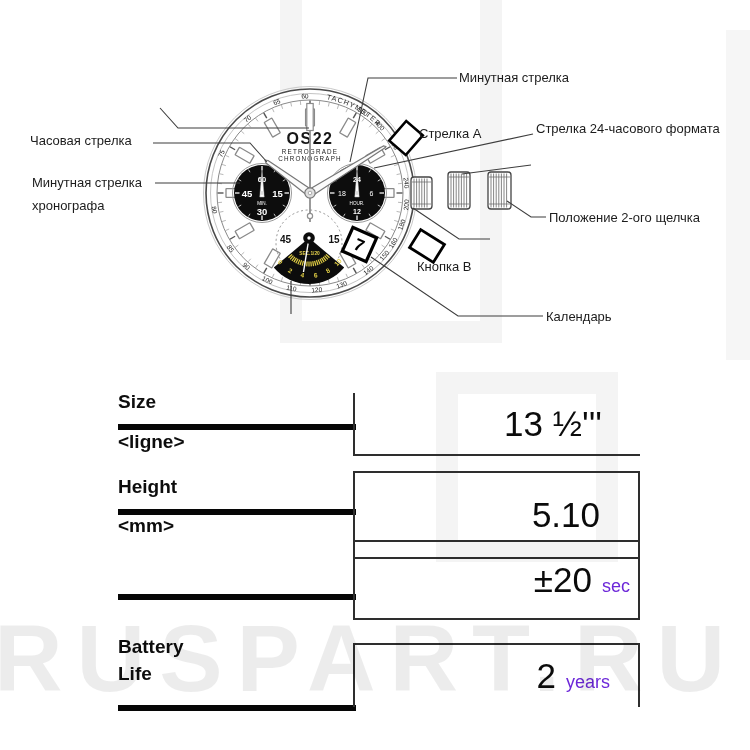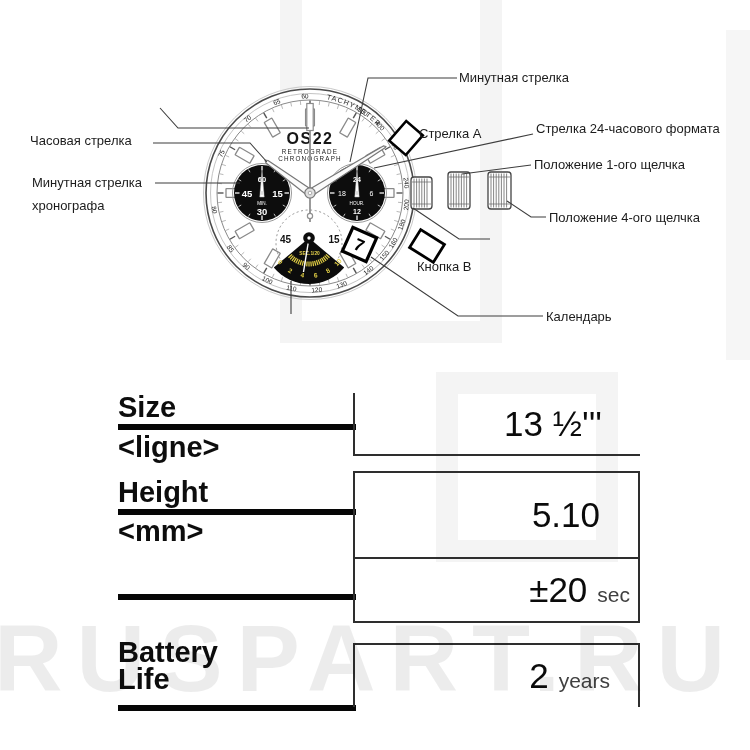--- a/index.html
+++ b/index.html
@@ -9,31 +9,31 @@
   .wm-sq{position:absolute;box-sizing:border-box;border:22px solid rgba(0,0,0,0.045);z-index:2;}
   .wm-sq1{left:280px;top:-85px;width:222px;height:428px;}
   .wm-sq2{left:436px;top:372px;width:182px;height:190px;}
   .wm-band{position:absolute;left:726px;top:30px;width:24px;height:330px;background:rgba(0,0,0,0.035);z-index:2;}
   .wm-text{position:absolute;left:-6px;top:604px;font-size:95px;font-weight:bold;letter-spacing:14px;
            color:rgba(0,0,0,0.075);z-index:40;white-space:nowrap;pointer-events:none;}
   
   .dlabel{position:absolute;font-size:13px;color:#1c1c1c;white-space:nowrap;z-index:30;line-height:1.15;}
   svg.watch{position:absolute;left:0;top:0;z-index:20;font-family:"Liberation Sans",sans-serif;}
   
-  .spec-label{position:absolute;left:118px;font-weight:bold;font-size:29px;color:#0d0d0d;z-index:10;line-height:1.1;white-space:nowrap;}
+  .spec-label{position:absolute;left:118px;font-weight:bold;font-size:19px;color:#0d0d0d;z-index:10;line-height:1.1;white-space:nowrap;}
   .spec-bar{position:absolute;left:118px;width:238px;height:6px;background:#060606;z-index:10;}
   .value-box{position:absolute;left:353px;width:287px;box-sizing:border-box;z-index:10;
              display:flex;align-items:center;justify-content:flex-end;padding-right:28px;}
   .box1{border-left:2px solid #2e2e2e;border-bottom:2px solid #2e2e2e;}
   .box2,.box3{border:2px solid #2e2e2e;}
   .box3{padding-right:8px;}
   .box4{border:2px solid #2e2e2e;border-bottom:none;}
   .vwrap{display:flex;align-items:baseline;gap:10px;}
   .vnum{font-size:35px;color:#0b0b0b;}
-  .vunit{font-size:21px;color:#404040;}
+  .vunit{font-size:18px;color:#6d28d9;}
 </style>
 </head>
 <body>
 
 <div class="page">
 
   <div class="wm-sq wm-sq1"></div>
   <div class="wm-sq wm-sq2"></div>
   <div class="wm-band"></div>
 
@@ -316,22 +316,21 @@
         <polyline points="291,281 291,314" fill="none" stroke="#3d3d3d" stroke-width="1.1"></polyline>
       </g>
   </svg>
 
   <div class="dlabel" style="left:30px;top:134px">Часовая стрелка</div>
   <div class="dlabel" style="left:32px;top:176px">Минутная стрелка</div>
   <div class="dlabel" style="left:32px;top:199px">хронографа</div>
   <div class="dlabel" style="left:459px;top:71px">Минутная стрелка</div>
   <div class="dlabel" style="left:419px;top:127px">Стрелка A</div>
   <div class="dlabel" style="left:536px;top:122px">Стрелка 24-часового формата</div>
-  <div class="dlabel" style="left:534px;top:158px">Положение 1-ого щелчка</div>
-  <div class="dlabel" style="left:549px;top:211px">Положение 4-ого щелчка</div>
+  <div class="dlabel" style="left:549px;top:211px">Положение 2-ого щелчка</div>
   <div class="dlabel" style="left:417px;top:260px">Кнопка B</div>
   <div class="dlabel" style="left:546px;top:310px">Календарь</div>
 
   <div class="spec-label" style="top:392px">Size</div>
   <div class="spec-bar" style="top:424px"></div>
   <div class="spec-label" style="top:432px">&lt;ligne&gt;</div>
   <div class="value-box box1" style="top:393px;height:63px">
     <span class="vwrap">
         <span class="vnum">13 ½'''</span>
         <span class="vunit"></span>
@@ -342,21 +341,21 @@
   <div class="spec-bar" style="top:509px"></div>
   <div class="spec-label" style="top:516px">&lt;mm&gt;</div>
   <div class="value-box box2" style="top:471px;height:88px">
     <span class="vwrap">
         <span class="vnum">5.10</span>
         <span class="vunit"></span>
       </span>
   </div>
 
   <div class="spec-bar" style="top:594px"></div>
-  <div class="value-box box3" style="top:557px;height:66px">
+  <div class="value-box box3" style="top:540px;height:80px">
     <span class="vwrap">
         <span class="vnum">±20</span>
         <span class="vunit">sec</span>
       </span>
   </div>
 
   <div class="spec-label" style="top:637px">Battery</div>
   <div class="spec-label" style="top:664px">Life</div>
   <div class="spec-bar" style="top:705px"></div>
   <div class="value-box box4" style="top:643px;height:64px">

